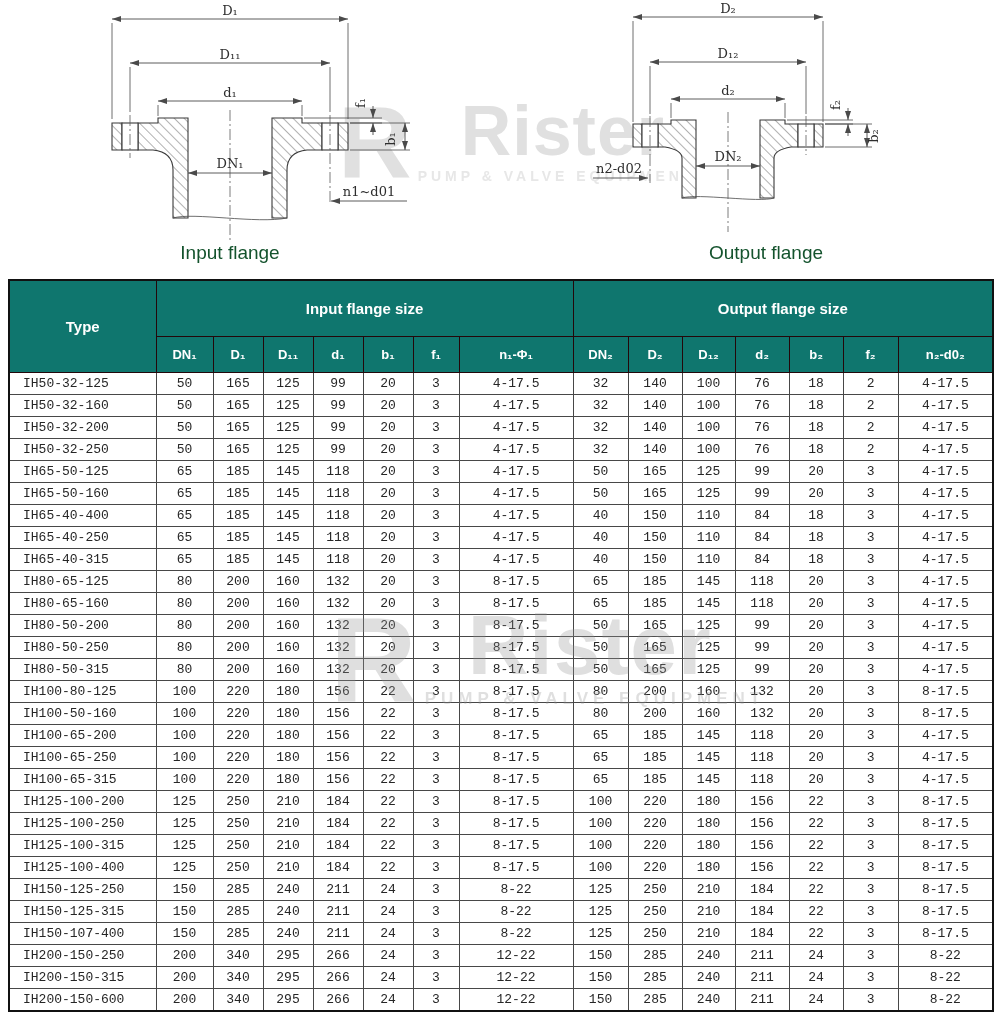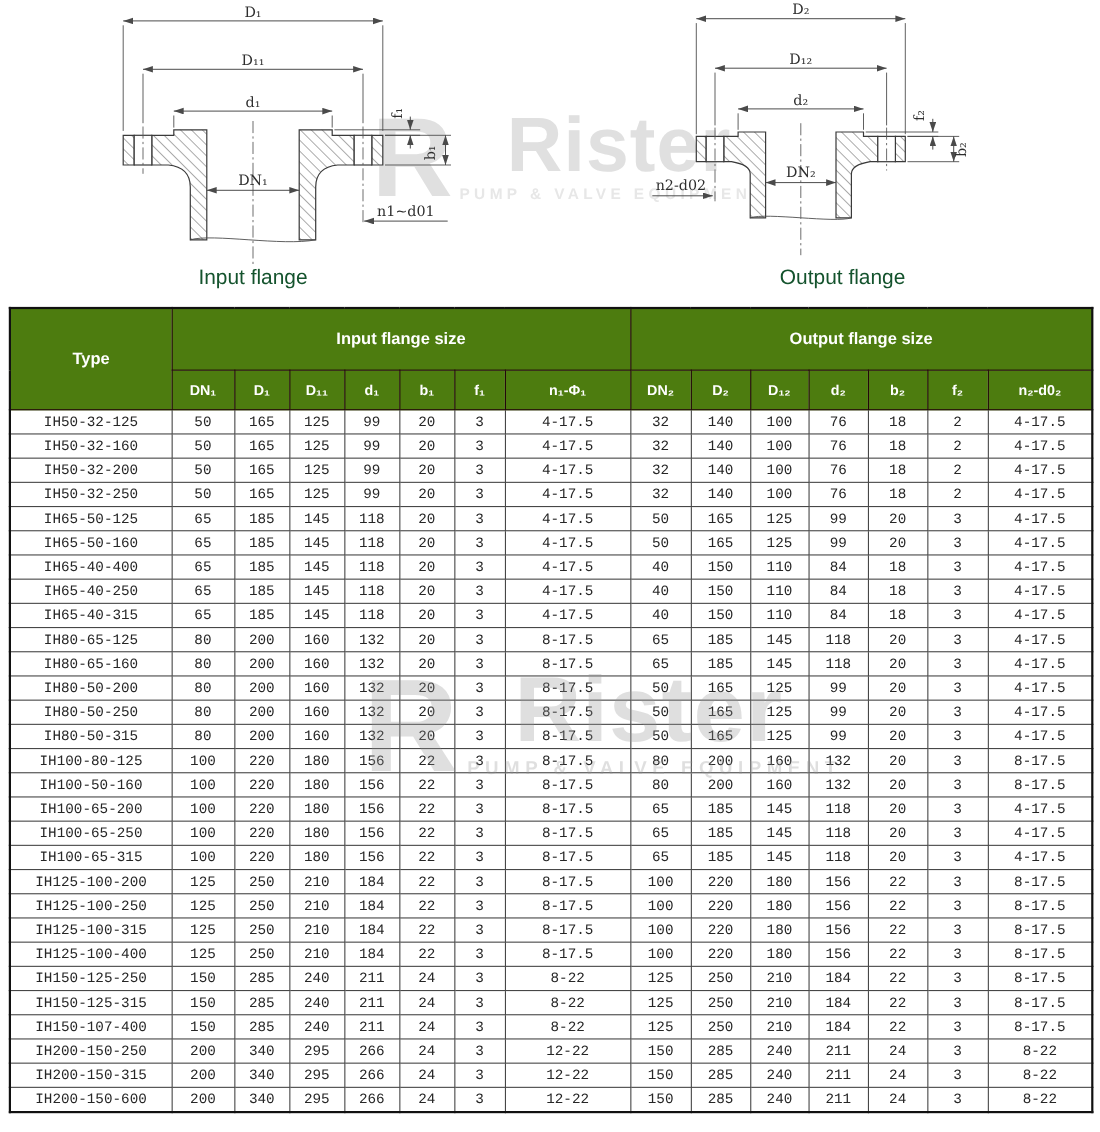--- a/index.html
+++ b/index.html
@@ -41,31 +41,31 @@
   .lbl { font-family:"DejaVu Serif", serif; font-size:13px; fill:#2e2e2e; text-anchor:middle; }
 
   
   .table-wrap { position:absolute; left:8px; top:279px; z-index:3; }
   table.spec {
     border-collapse:collapse; table-layout:fixed; width:984px;
     font-family:"Liberation Mono", monospace;
     border:2px solid #111;
   }
   table.spec thead th {
-    background:#4d7c0f; color:#ffffff;
+    background:#0f766e; color:#ffffff;
     font-family:"Liberation Sans", sans-serif; font-weight:bold;
     border:1px solid #24070a; padding:0;
   }
   tr.group-row th { font-size:15px; height:55px; }
   tr.sub-row th { font-size:13px; height:35px; border-bottom:3px solid #8a1013; }
   table.spec tbody td {
     border:1px solid #474747; height:21px; padding:0;
     font-size:13px; text-align:center; color:#262626;
   }
-  table.spec tbody td.type { text-align:center; padding-left:0; }
+  table.spec tbody td.type { text-align:left; padding-left:13px; }
 </style>
 </head>
 <body>
 
 <div class="page">
 
   <div class="wm wm-top">
     <div class="wm-logo">R</div>
     <div class="wm-text">
       <div class="wm-brand">Rister</div>

